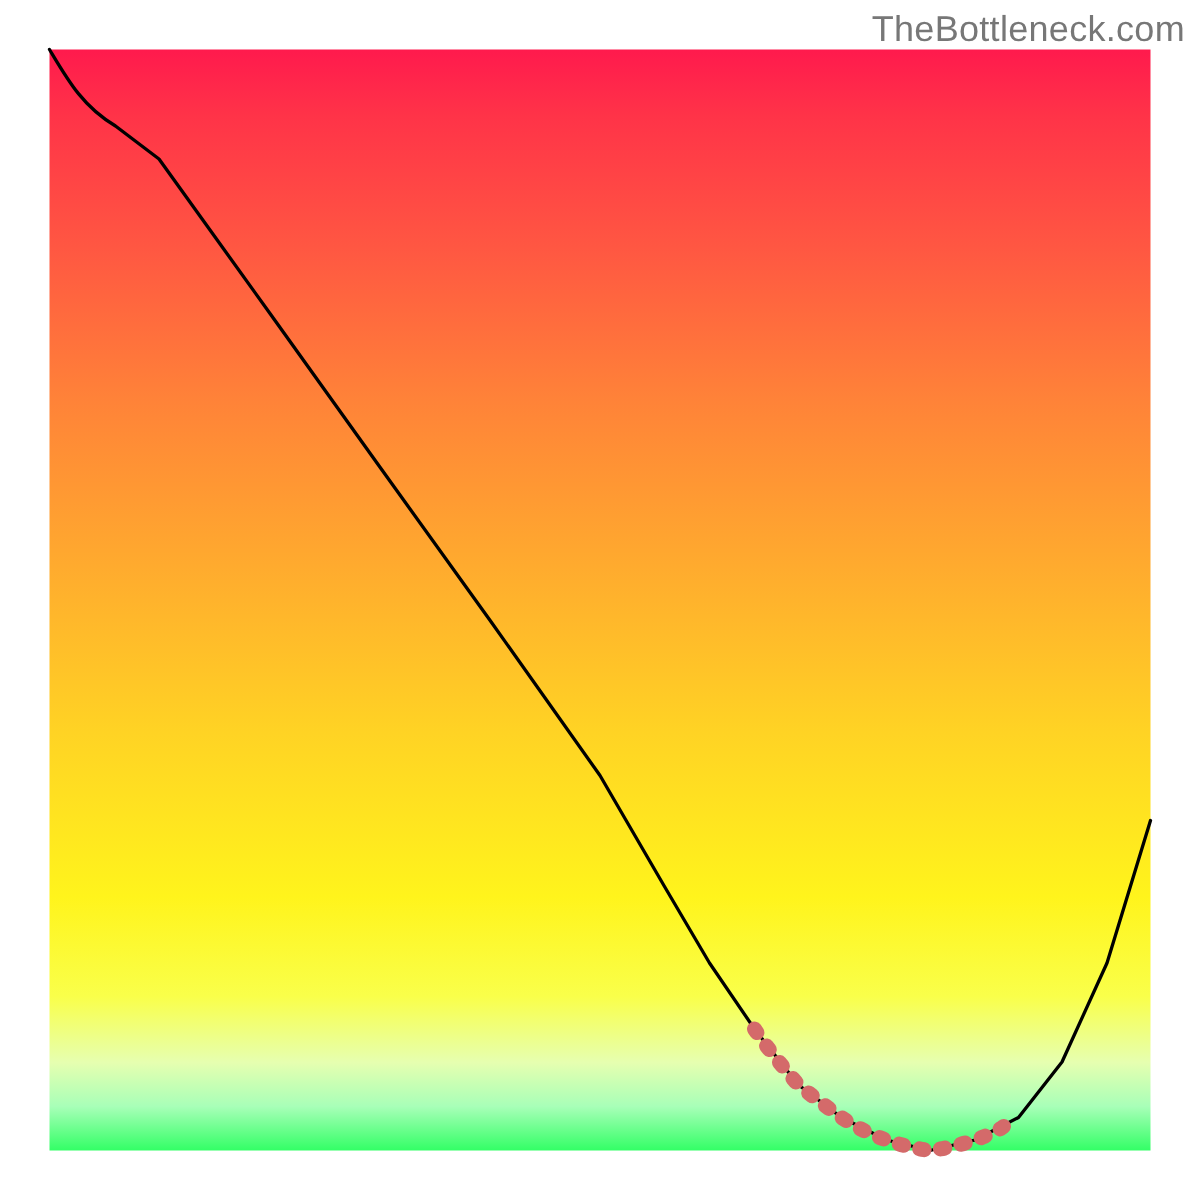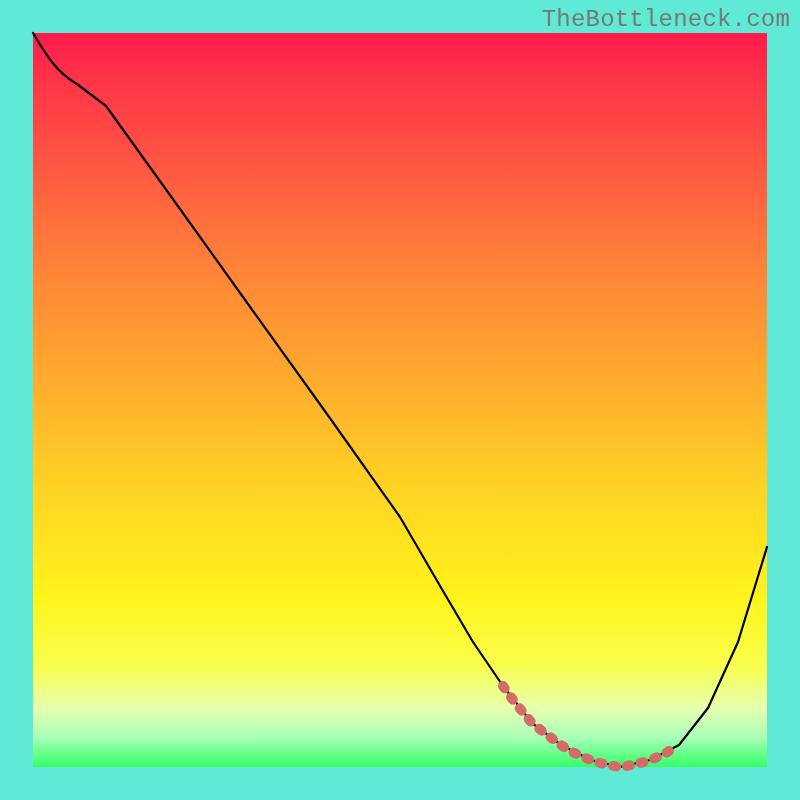--- a/index.html
+++ b/index.html
@@ -10,22 +10,21 @@
     background: #000;
     overflow: hidden;
     font-family: Arial, Helvetica, sans-serif;
   }
   .frame {
     position: absolute;
     top: 0;
     left: 0;
     width: 800px;
     height: 800px;
-    background: #5eead4;
-    font-family: Liberation Mono, monospace;
+    background: #ffffff;
   }
   .plot-area {
     position: absolute;
     left: 33px;
     top: 33px;
     width: 734px;
     height: 734px;
     background: linear-gradient(to bottom,
       #ff1a4d 0%,
       #ff3348 6%,

